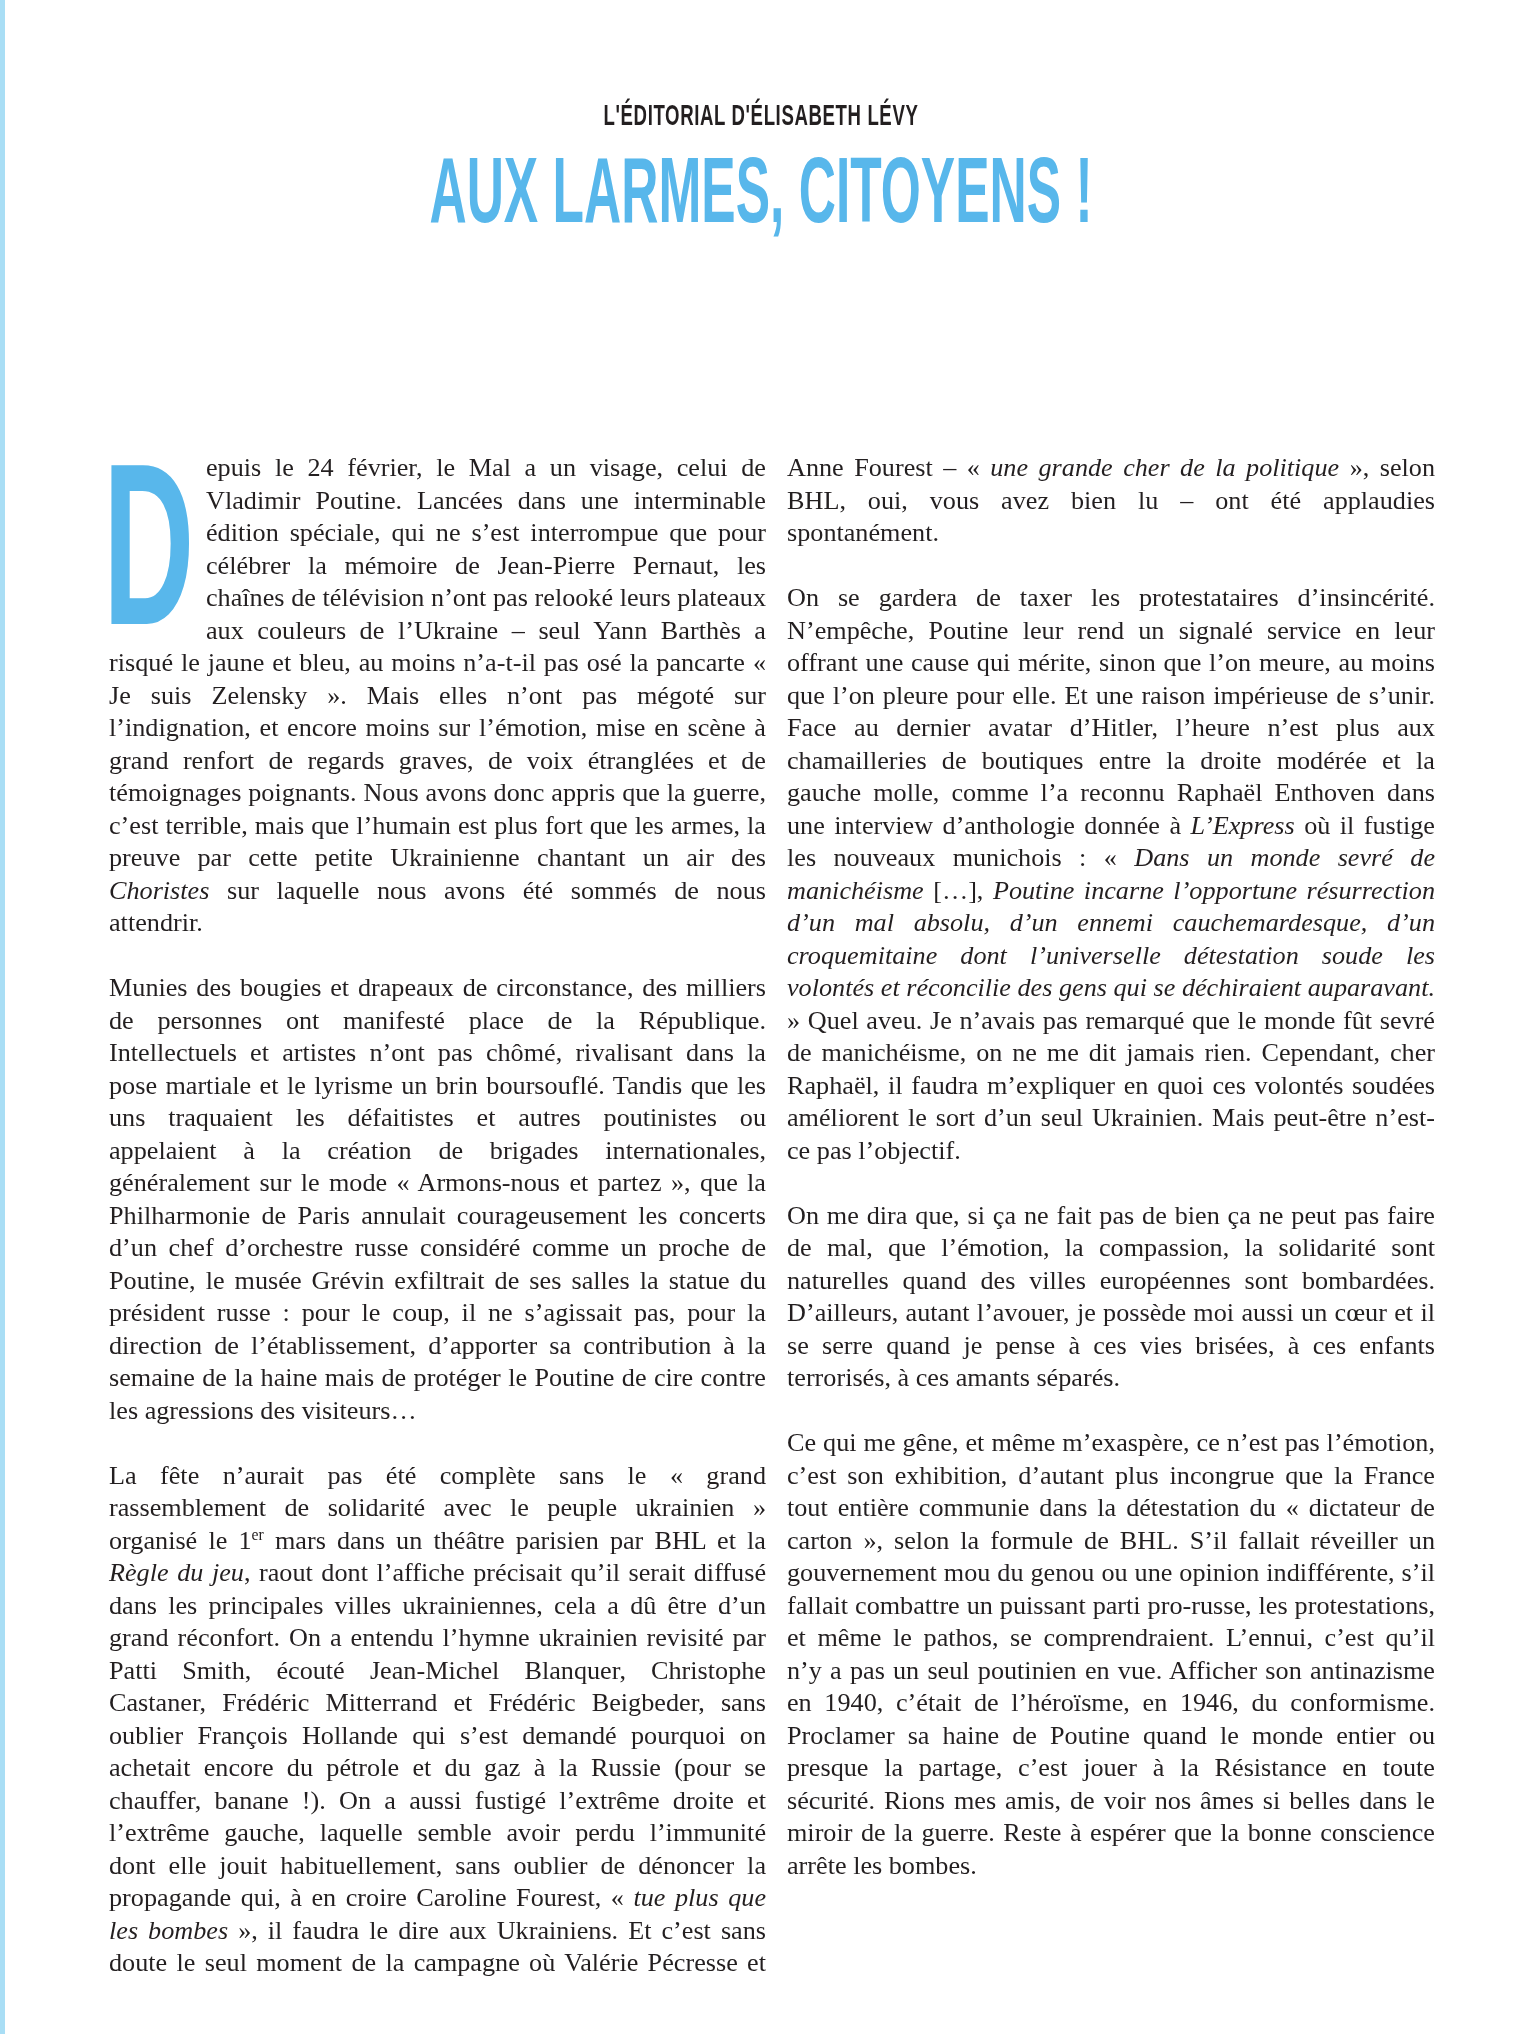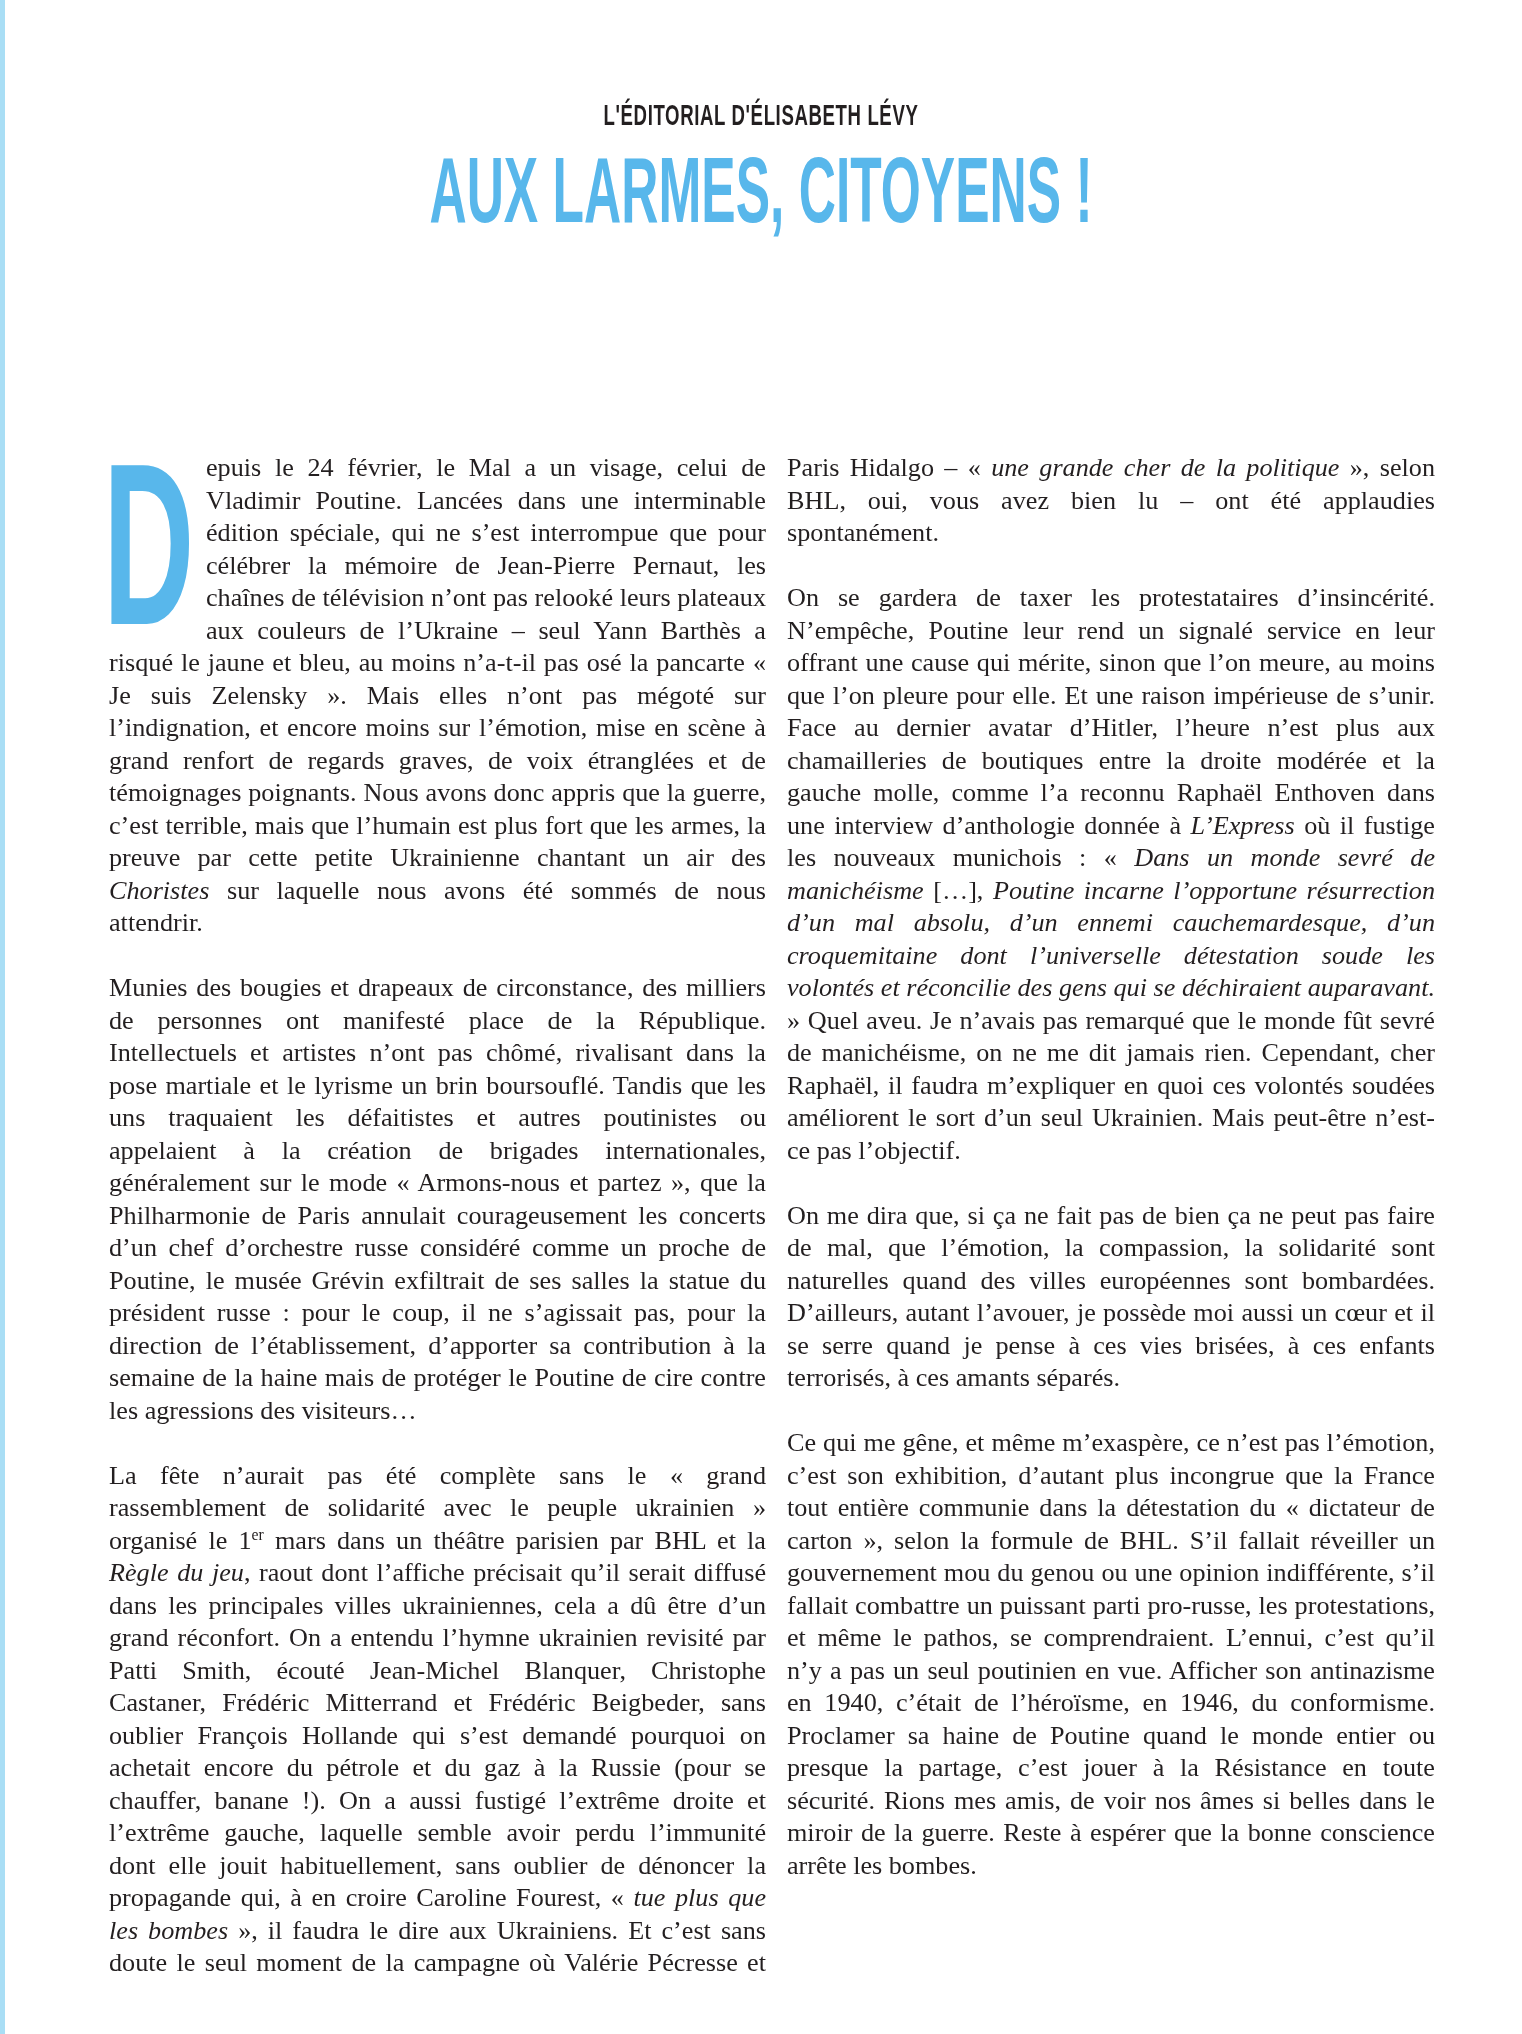--- a/index.html
+++ b/index.html
@@ -41,18 +41,18 @@
     </div>
   <div id="flow-left">
       <p><span>epuis le 24 février, le Mal a un visage, celui de Vladimir Poutine. Lancées dans une interminable édition spéciale, qui ne s’est interrompue que pour célébrer la mémoire de Jean-Pierre Pernaut, les chaînes de télévision n’ont pas relooké leurs plateaux aux couleurs de l’Ukraine – seul Yann Barthès a risqué le jaune et bleu, au moins n’a-t-il pas osé la pancarte « Je suis Zelensky ». Mais elles n’ont pas mégoté sur l’indignation, et encore moins sur l’émotion, mise en scène à grand renfort de regards graves, de voix étranglées et de témoignages poignants. Nous avons donc appris que la guerre, c’est terrible, mais que l’humain est plus fort que les armes, la preuve par cette petite Ukrainienne chantant un air des </span><i>Choristes</i><span> sur laquelle nous avons été sommés de nous attendrir.</span></p>
       <p><span>Munies des bougies et drapeaux de circonstance, des milliers de personnes ont manifesté place de la République. Intellectuels et artistes n’ont pas chômé, rivalisant dans la pose martiale et le lyrisme un brin boursouflé. Tandis que les uns traquaient les défaitistes et autres poutinistes ou appelaient à la création de brigades internationales, généralement sur le mode « Armons-nous et partez », que la Philharmonie de Paris annulait courageusement les concerts d’un chef d’orchestre russe considéré comme un proche de Poutine, le musée Grévin exfiltrait de ses salles la statue du président russe : pour le coup, il ne s’agissait pas, pour la direction de l’établissement, d’apporter sa contribution à la semaine de la haine mais de protéger le Poutine de cire contre les agressions des visiteurs…</span></p>
       <p style="text-align-last: justify;"><span>La fête n’aurait pas été complète sans le « grand rassemblement de solidarité avec le peuple ukrainien » organisé le 1</span><sup>er</sup><span> mars dans un théâtre parisien par BHL et la </span><i>Règle du jeu</i><span>, raout dont l’affiche précisait qu’il serait diffusé dans les principales villes ukrainiennes, cela a dû être d’un grand réconfort. On a entendu l’hymne ukrainien revisité par Patti Smith, écouté Jean-Michel Blanquer, Christophe Castaner, Frédéric Mitterrand et Frédéric Beigbeder, sans oublier François Hollande qui s’est demandé pourquoi on achetait encore du pétrole et du gaz à la Russie (pour se chauffer, banane !). On a aussi fustigé l’extrême droite et l’extrême gauche, laquelle semble avoir perdu l’immunité dont elle jouit habituellement, sans oublier de dénoncer la propagande qui, à en croire Caroline Fourest, « </span><i>tue plus que les bombes</i><span> », il faudra le dire aux Ukrainiens. Et c’est sans doute le seul moment de la campagne où Valérie Pécresse et</span></p>
     </div>
 </div>
 
 <div class="col col-right">
   <div id="flow-right">
-      <p><span>Paris Hidalgo – « </span><i>une grande cher de la politique</i><span> », selon BHL, oui, vous avez bien lu – ont été applaudies spontanément.</span></p>
+      <p><span>Anne Fourest – « </span><i>une grande cher de la politique</i><span> », selon BHL, oui, vous avez bien lu – ont été applaudies spontanément.</span></p>
       <p><span>On se gardera de taxer les protestataires d’insincérité. N’empêche, Poutine leur rend un signalé service en leur offrant une cause qui mérite, sinon que l’on meure, au moins que l’on pleure pour elle. Et une raison impérieuse de s’unir. Face au dernier avatar d’Hitler, l’heure n’est plus aux chamailleries de boutiques entre la droite modérée et la gauche molle, comme l’a reconnu Raphaël Enthoven dans une interview d’anthologie donnée à </span><i>L’Express</i><span> où il fustige les nouveaux munichois : « </span><i>Dans un monde sevré de manichéisme</i><span> […], </span><i>Poutine incarne l’opportune résurrection d’un mal absolu, d’un ennemi cauchemardesque, d’un croquemitaine dont l’universelle détestation soude les volontés et réconcilie des gens qui se déchiraient auparavant.</i><span> » Quel aveu. Je n’avais pas remarqué que le monde fût sevré de manichéisme, on ne me dit jamais rien. Cependant, cher Raphaël, il faudra m’expliquer en quoi ces volontés soudées améliorent le sort d’un seul Ukrainien. Mais peut-être n’est-ce pas l’objectif.</span></p>
       <p><span>On me dira que, si ça ne fait pas de bien ça ne peut pas faire de mal, que l’émotion, la compassion, la solidarité sont naturelles quand des villes européennes sont bombardées. D’ailleurs, autant l’avouer, je possède moi aussi un cœur et il se serre quand je pense à ces vies brisées, à ces enfants terrorisés, à ces amants séparés.</span></p>
       <p><span>Ce qui me gêne, et même m’exaspère, ce n’est pas l’émotion, c’est son exhibition, d’autant plus incongrue que la France tout entière communie dans la détestation du « dictateur de carton », selon la formule de BHL. S’il fallait réveiller un gouvernement mou du genou ou une opinion indifférente, s’il fallait combattre un puissant parti pro-russe, les protestations, et même le pathos, se comprendraient. L’ennui, c’est qu’il n’y a pas un seul poutinien en vue. Afficher son antinazisme en 1940, c’était de l’héroïsme, en 1946, du conformisme. Proclamer sa haine de Poutine quand le monde entier ou presque la partage, c’est jouer à la Résistance en toute sécurité. Rions mes amis, de voir nos âmes si belles dans le miroir de la guerre. Reste à espérer que la bonne conscience arrête les bombes.</span></p>
     </div>
 </div>
 
 </body></html>

